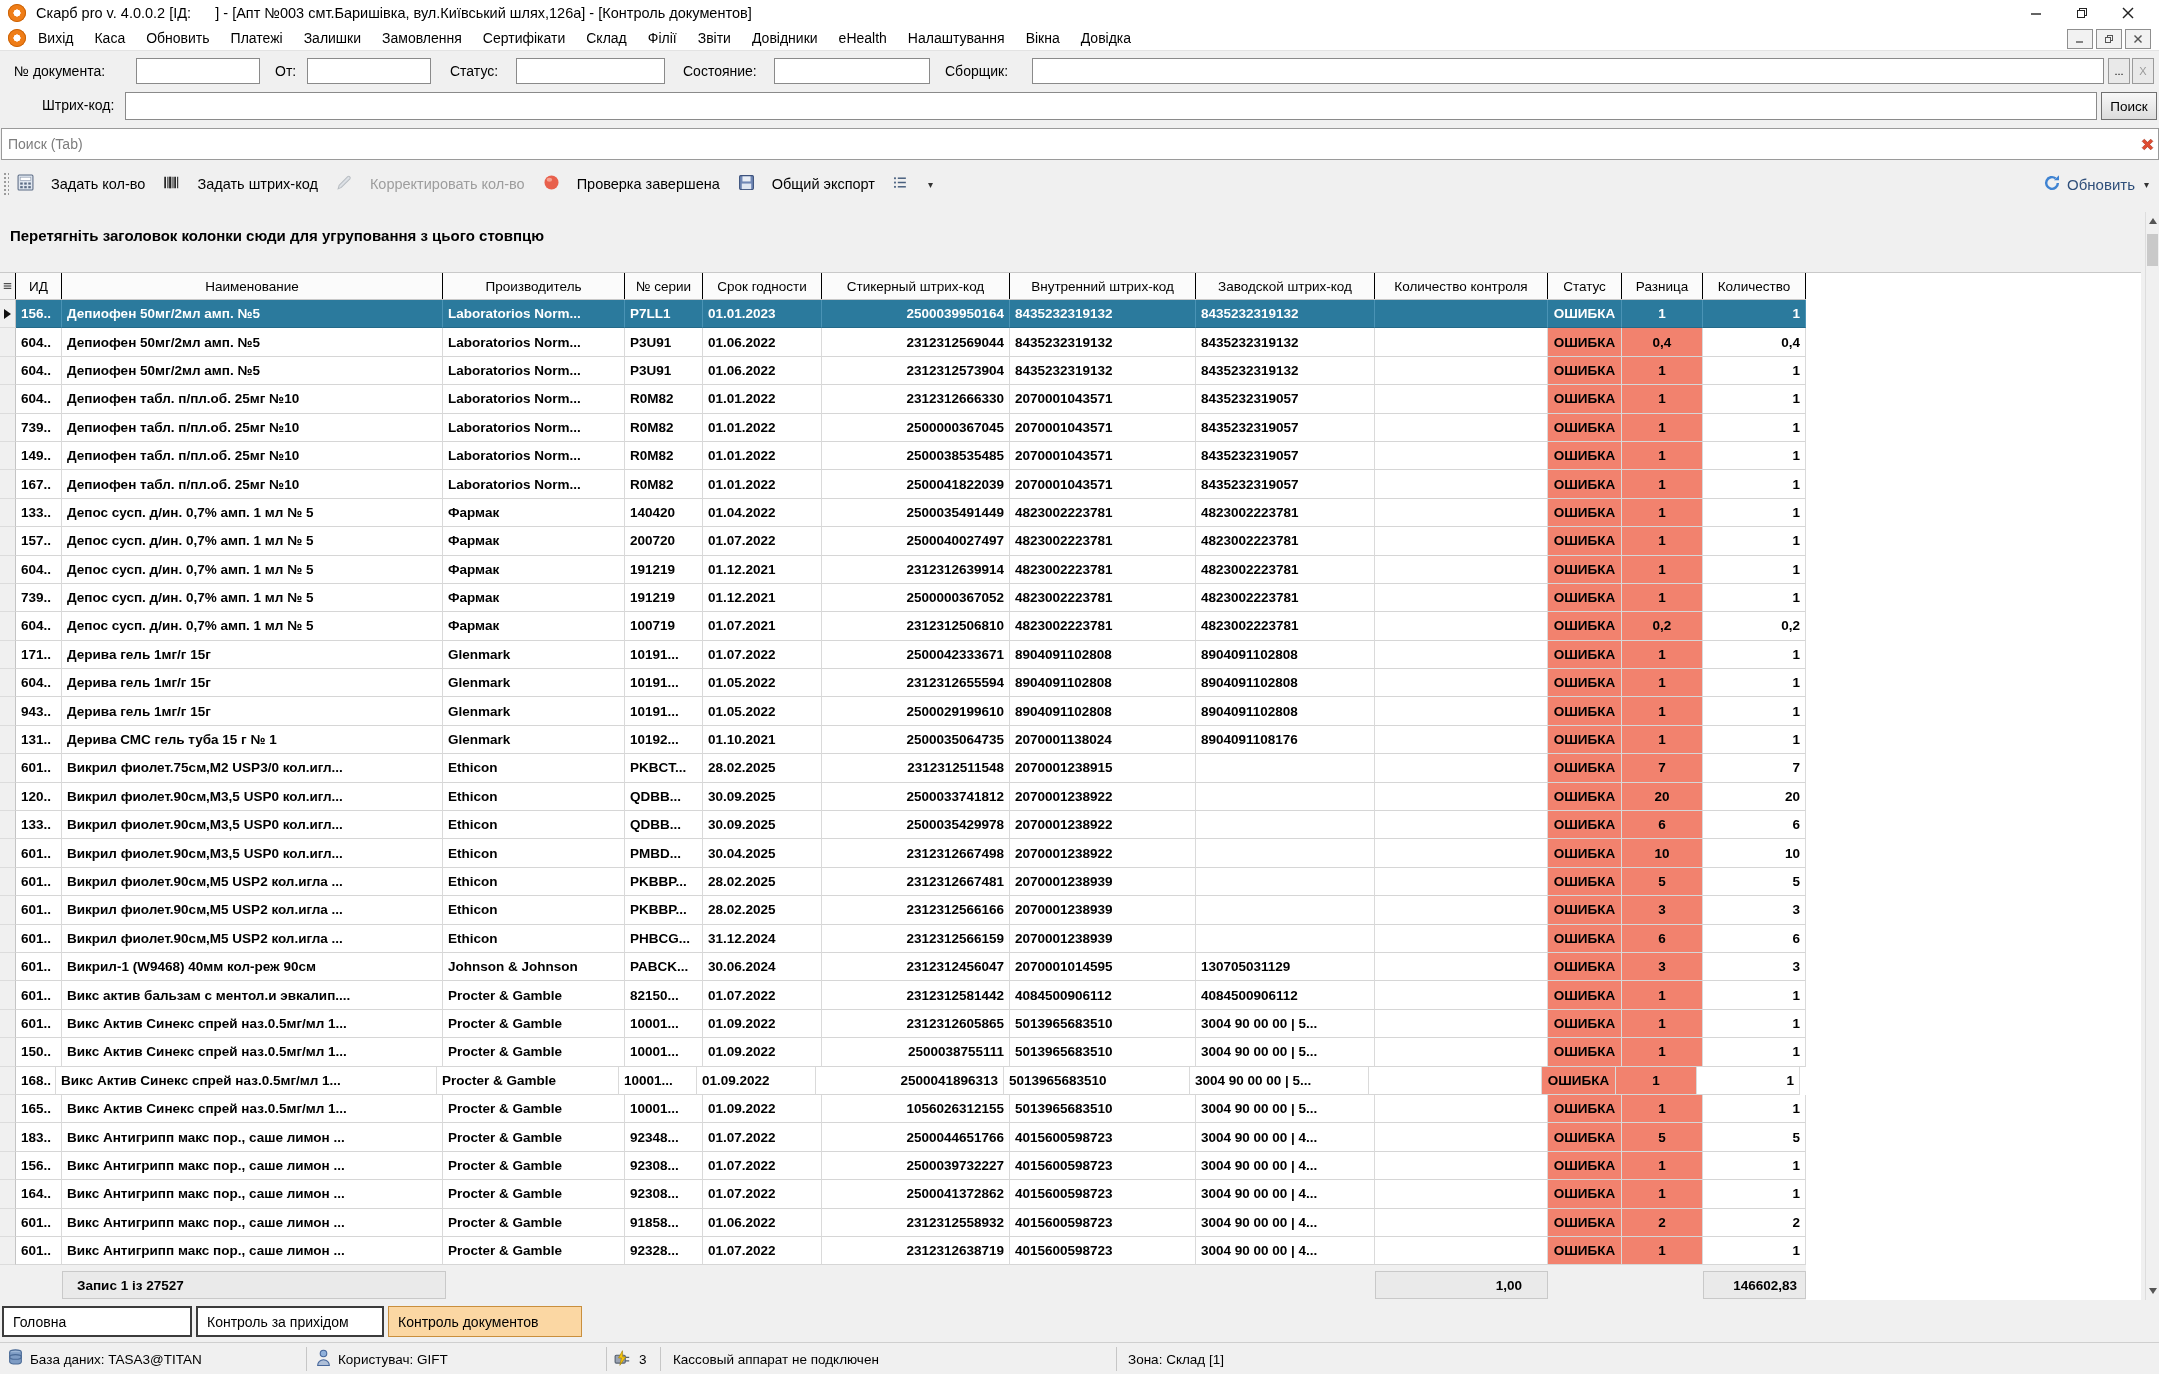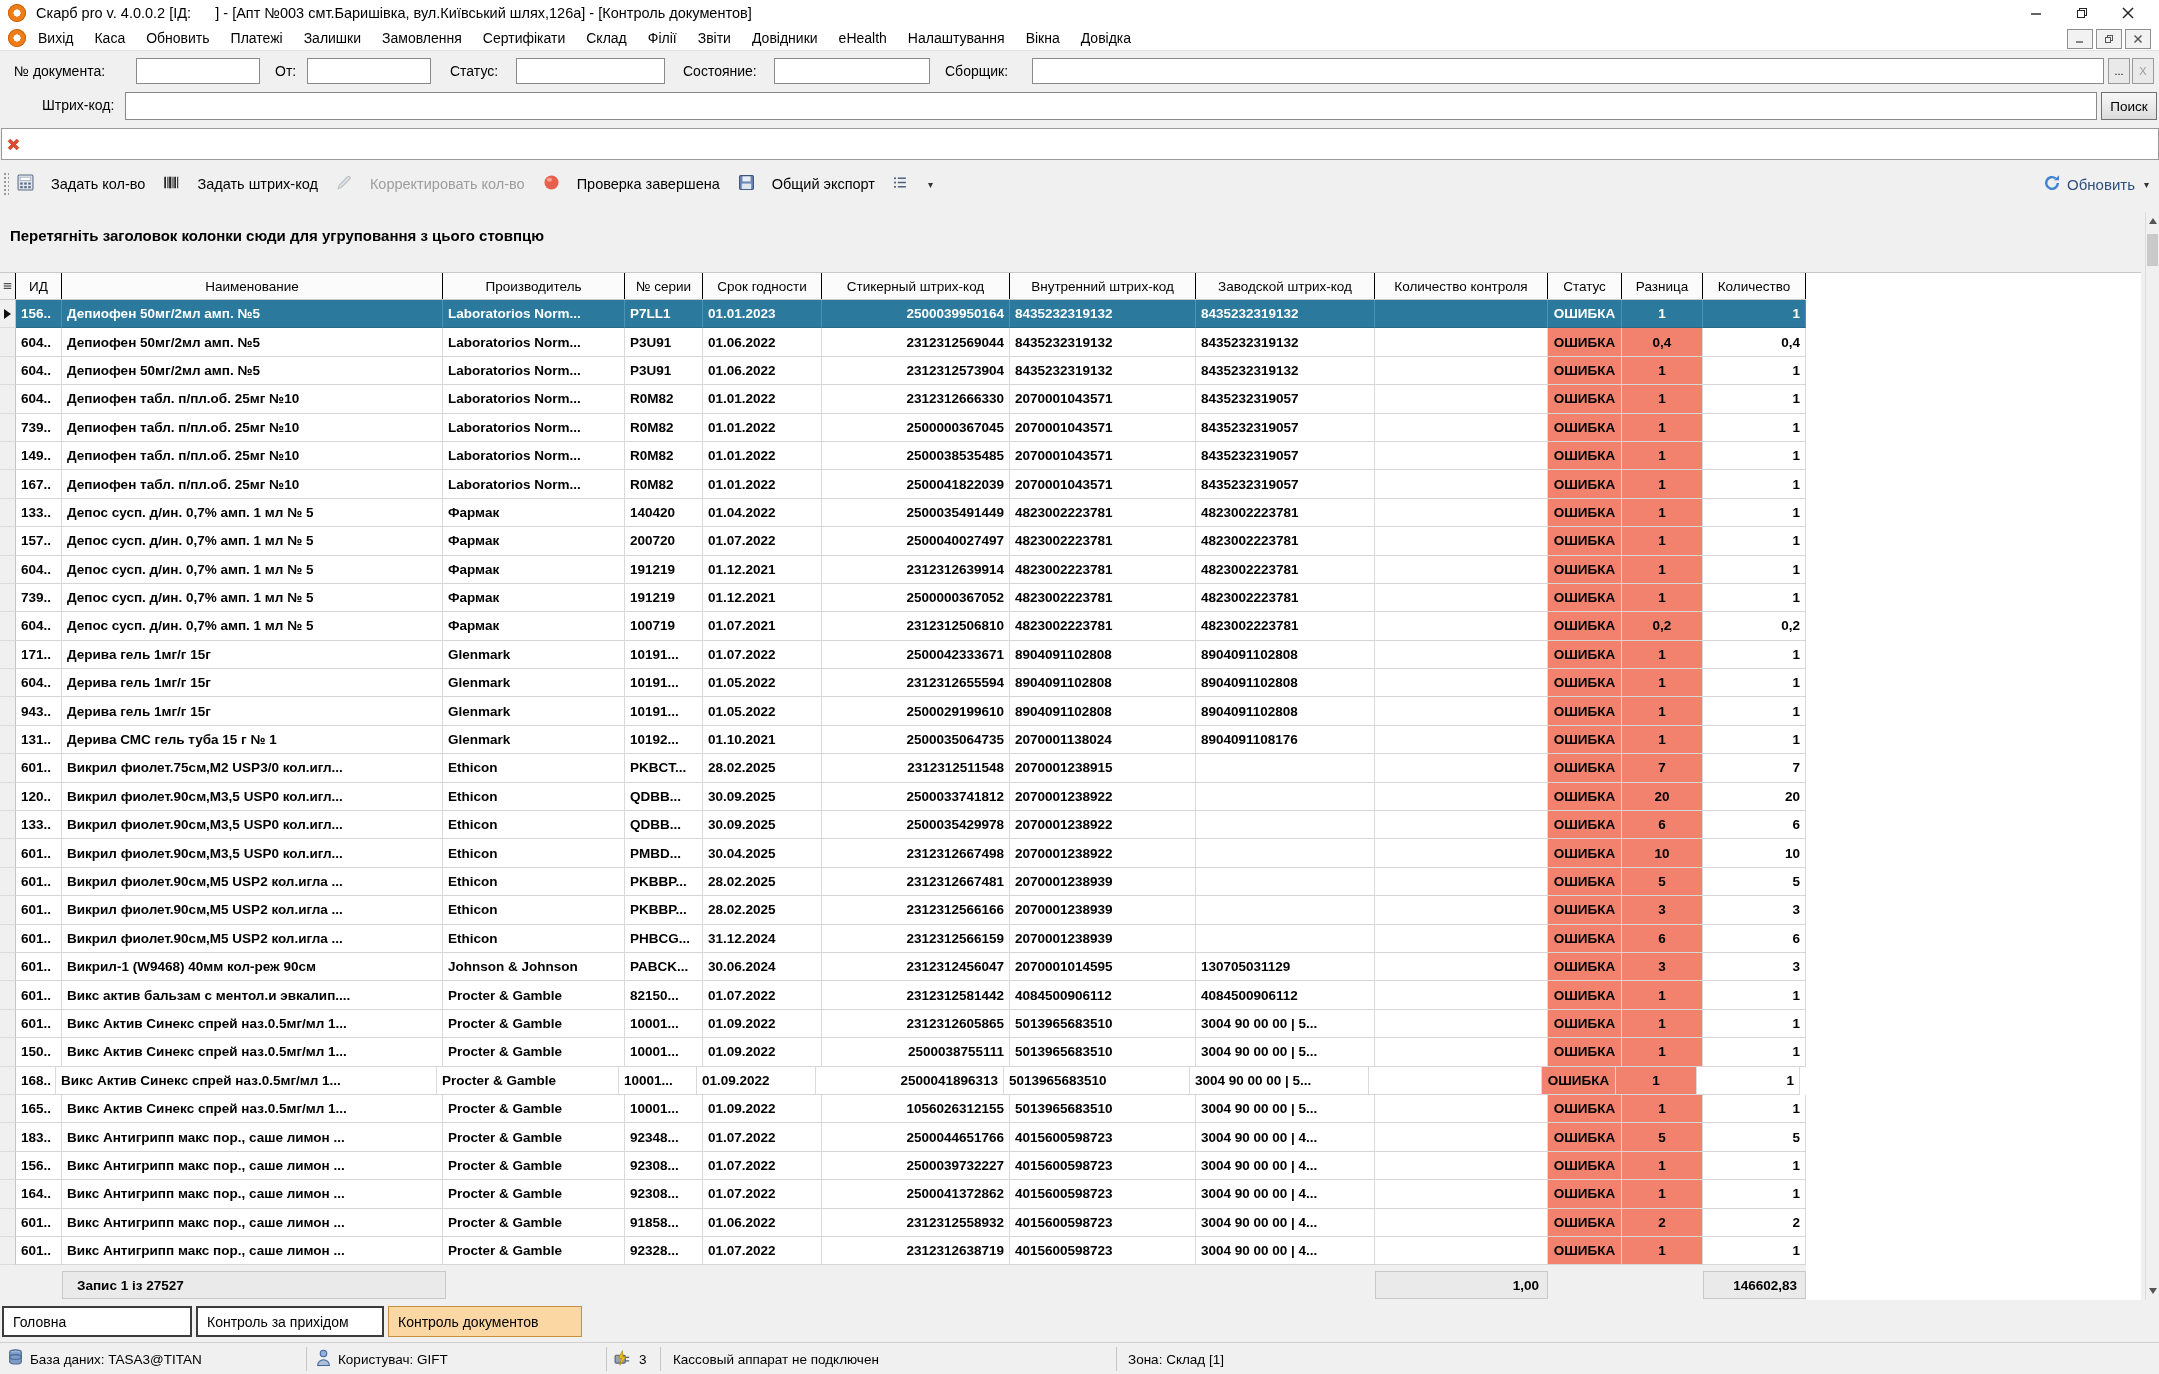--- a/index.html
+++ b/index.html
@@ -72,21 +72,21 @@
   .al-right{justify-content:flex-end;}
   .al-center{justify-content:center;}
   .err{background:var(--err-bg,#f2826e);}
   .t-row.sel .t-cell{background:var(--sel-bg,#2b7a9d);color:#fff;border-right-color:#4a93b5;border-bottom-color:#246a89;}
   .sel-arrow{width:0;height:0;border-left:7px solid #111;border-top:5px solid transparent;border-bottom:5px solid transparent;}
   .right-fill{left:1806px;top:272px;width:335px;height:1028px;background:#fff;border-top:1px solid #c9c9c9;box-sizing:border-box;}
   
   .sumbox{top:1271px;height:28px;background:#eaeaea;border:1px solid #c9c9c9;box-sizing:border-box;
     font-size:13.5px;font-weight:bold;display:flex;align-items:center;}
   .sum-rec{left:62px;width:384px;padding-left:14px;}
-  .sum-ctrl{left:1375px;width:173px;justify-content:flex-end;padding-right:8px;}
+  .sum-ctrl{left:1375px;width:173px;justify-content:flex-end;padding-right:25px;}
   .sum-qty{left:1703px;width:103px;justify-content:flex-end;padding-right:8px;}
   
   .vscroll{left:2145px;top:212px;width:14px;height:1088px;background:#f0f0f0;border-left:1px solid #ddd;box-sizing:border-box;}
   .vs-thumb{position:absolute;left:1px;top:22px;width:11px;height:32px;background:#c9c9c9;}
   .vs-arrow{position:absolute;left:3px;width:0;height:0;border-left:4px solid transparent;border-right:4px solid transparent;}
   .vs-up{top:6px;border-bottom:6px solid #555;}
   .vs-down{bottom:6px;border-top:6px solid #555;}
   
   .tabs{left:2px;top:1306px;display:flex;gap:4px;}
   .tab{box-sizing:border-box;height:31px;border:2px solid #3c3c3c;background:#fff;
@@ -175,20 +175,21 @@
 <div class="abs flabel" style="left:945px">Сборщик:</div>
 <input class="abs finput" style="left: 1032px; width: 1072px;">
 <div class="abs sbtn" style="left:2108px;top:58px;width:22px;height:26px">...</div>
 <div class="abs sbtn" style="left:2132px;top:58px;width:22px;height:26px;color:#9a9a9a">X</div>
 
 <div class="abs row2label" style="left:42px">Штрих-код:</div>
 <input class="abs finput row2input" style="left: 125px; width: 1972px;">
 <button class="abs search-btn" style="font-family:inherit">Поиск</button>
 
 <div class="abs quick-search">
+  <input placeholder="Поиск (Tab)" style="">
   <div class="qs-clear">
     <svg width="15" height="15" viewBox="0 0 14 14">
         <path d="M2 4 L4 2 L7 5 L10 2 L12 4 L9 7 L12 10 L10 12 L7 9 L4 12 L2 10 L5 7 Z" fill="#e04b30" stroke="#a33320" stroke-width="0.6"></path>
       </svg>
   </div>
 </div>
 
 <div class="abs toolbar">
   <div class="grip"></div>
   <div id="toolbar-buttons" style="display:flex;align-items:center;">

